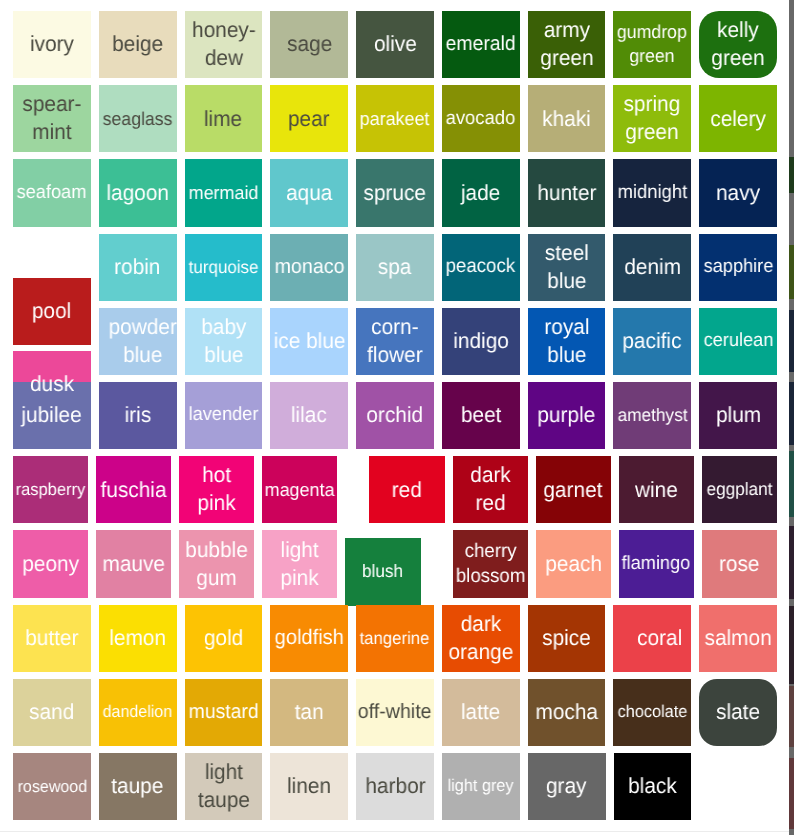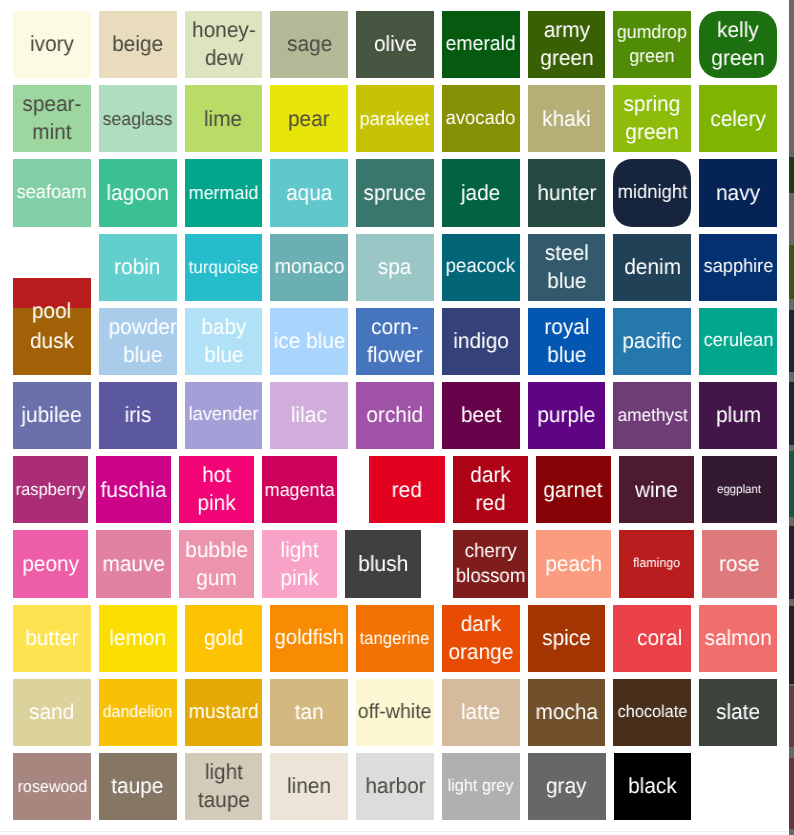--- a/index.html
+++ b/index.html
@@ -94,21 +94,21 @@
       </div>
       <div class="sw light" style="background: rgb(57, 118, 108); font-size: 21.8px;">
         <span class="lbl">spruce</span>
       </div>
       <div class="sw light" style="background: rgb(1, 99, 67); font-size: 21.8px;">
         <span class="lbl">jade</span>
       </div>
       <div class="sw light" style="background: rgb(37, 73, 64); font-size: 21.8px;">
         <span class="lbl">hunter</span>
       </div>
-      <div class="sw light" style="background: rgb(22, 36, 62); font-size: 19.3px; border-radius: 19px;">
+      <div class="sw light" style="background: rgb(22, 36, 62); font-size: 19.3px;">
         <span class="lbl">midnight</span>
       </div>
       <div class="sw light" style="background: rgb(5, 35, 84); font-size: 21.8px;">
         <span class="lbl">navy</span>
       </div>
     </div>
     <div class="srow">
       <div class="sw light" style="background: #b91c1c; font-size: 21.8px; margin-top: 44px;">
         <span class="lbl">pool</span>
       </div>
@@ -131,21 +131,21 @@
         <span class="lbl">steel blue</span>
       </div>
       <div class="sw light" style="background: rgb(33, 65, 87); font-size: 21.8px;">
         <span class="lbl">denim</span>
       </div>
       <div class="sw light" style="background: rgb(3, 48, 112); font-size: 19.05px;">
         <span class="lbl">sapphire</span>
       </div>
     </div>
     <div class="srow">
-      <div class="sw light" style="background: #a16207; font-size: 21.8px;">
+      <div class="sw light" style="background: #ec4899; font-size: 21.8px; margin-top: 43px;">
         <span class="lbl">dusk</span>
       </div>
       <div class="sw light" style="background: rgb(169, 204, 235); font-size: 21.8px; padding-left: 11px;">
         <span class="lbl">powder blue</span>
       </div>
       <div class="sw light" style="background: rgb(176, 225, 246); font-size: 21.8px;">
         <span class="lbl">baby blue</span>
       </div>
       <div class="sw light" style="background: rgb(169, 212, 253); font-size: 21.8px;">
         <span class="lbl">ice blue</span>
@@ -213,47 +213,47 @@
       </div>
       <div class="sw light" style="background: rgb(174, 2, 23); font-size: 21.8px;">
         <span class="lbl">dark red</span>
       </div>
       <div class="sw light" style="background: rgb(133, 3, 6); font-size: 21.8px;">
         <span class="lbl">garnet</span>
       </div>
       <div class="sw light" style="background: rgb(76, 27, 49); font-size: 21.8px;">
         <span class="lbl">wine</span>
       </div>
-      <div class="sw light" style="background: rgb(52, 26, 49); font-size: 12px;">
+      <div class="sw light" style="background: rgb(52, 26, 49); font-size: 18px;">
         <span class="lbl">eggplant</span>
       </div>
     </div>
     <div class="srow">
       <div class="sw light" style="background: rgb(238, 93, 168); font-size: 21.8px;">
         <span class="lbl">peony</span>
       </div>
       <div class="sw light" style="background: rgb(225, 129, 163); font-size: 21.8px;">
         <span class="lbl">mauve</span>
       </div>
       <div class="sw light" style="background: rgb(236, 148, 174); font-size: 21.8px;">
         <span class="lbl">bubble gum</span>
       </div>
       <div class="sw light" style="background: rgb(247, 162, 198); font-size: 21.8px;">
         <span class="lbl">light pink</span>
       </div>
-      <div class="sw light" style="background: #404040; font-size: 22px;">
+      <div class="sw light" style="background: #15803d; font-size: 18px; margin-top: 8px;">
         <span class="lbl">blush</span>
       </div>
       <div class="sw light" style="background: #7f1d1d; font-size: 19.55px; margin-left: 24px;">
         <span class="lbl">cherry blossom</span>
       </div>
       <div class="sw light" style="background: rgb(251, 156, 128); font-size: 21.8px;">
         <span class="lbl">peach</span>
       </div>
-      <div class="sw light" style="background: #b91c1c; font-size: 13px;">
+      <div class="sw light" style="background: #4c1d95; font-size: 19px;">
         <span class="lbl">flamingo</span>
       </div>
       <div class="sw light" style="background: rgb(223, 122, 124); font-size: 21.8px;">
         <span class="lbl">rose</span>
       </div>
     </div>
     <div class="srow">
       <div class="sw light" style="background: rgb(253, 227, 80); font-size: 21.8px;">
         <span class="lbl">butter</span>
       </div>
@@ -300,21 +300,21 @@
       </div>
       <div class="sw light" style="background: rgb(211, 187, 155); font-size: 21.8px;">
         <span class="lbl">latte</span>
       </div>
       <div class="sw light" style="background: rgb(112, 81, 44); font-size: 21.8px;">
         <span class="lbl">mocha</span>
       </div>
       <div class="sw light" style="background: rgb(71, 47, 27); font-size: 17.05px;">
         <span class="lbl">chocolate</span>
       </div>
-      <div class="sw light" style="background: rgb(60, 68, 61); font-size: 21.8px;">
+      <div class="sw light" style="background: rgb(60, 68, 61); font-size: 21.8px; border-radius: 18px;">
         <span class="lbl">slate</span>
       </div>
     </div>
     <div class="srow">
       <div class="sw light" style="background: rgb(166, 134, 127); font-size: 16.8px; justify-content: center;">
         <span class="lbl">rosewood</span>
       </div>
       <div class="sw light" style="background: rgb(134, 119, 100); font-size: 21.8px;">
         <span class="lbl">taupe</span>
       </div>

